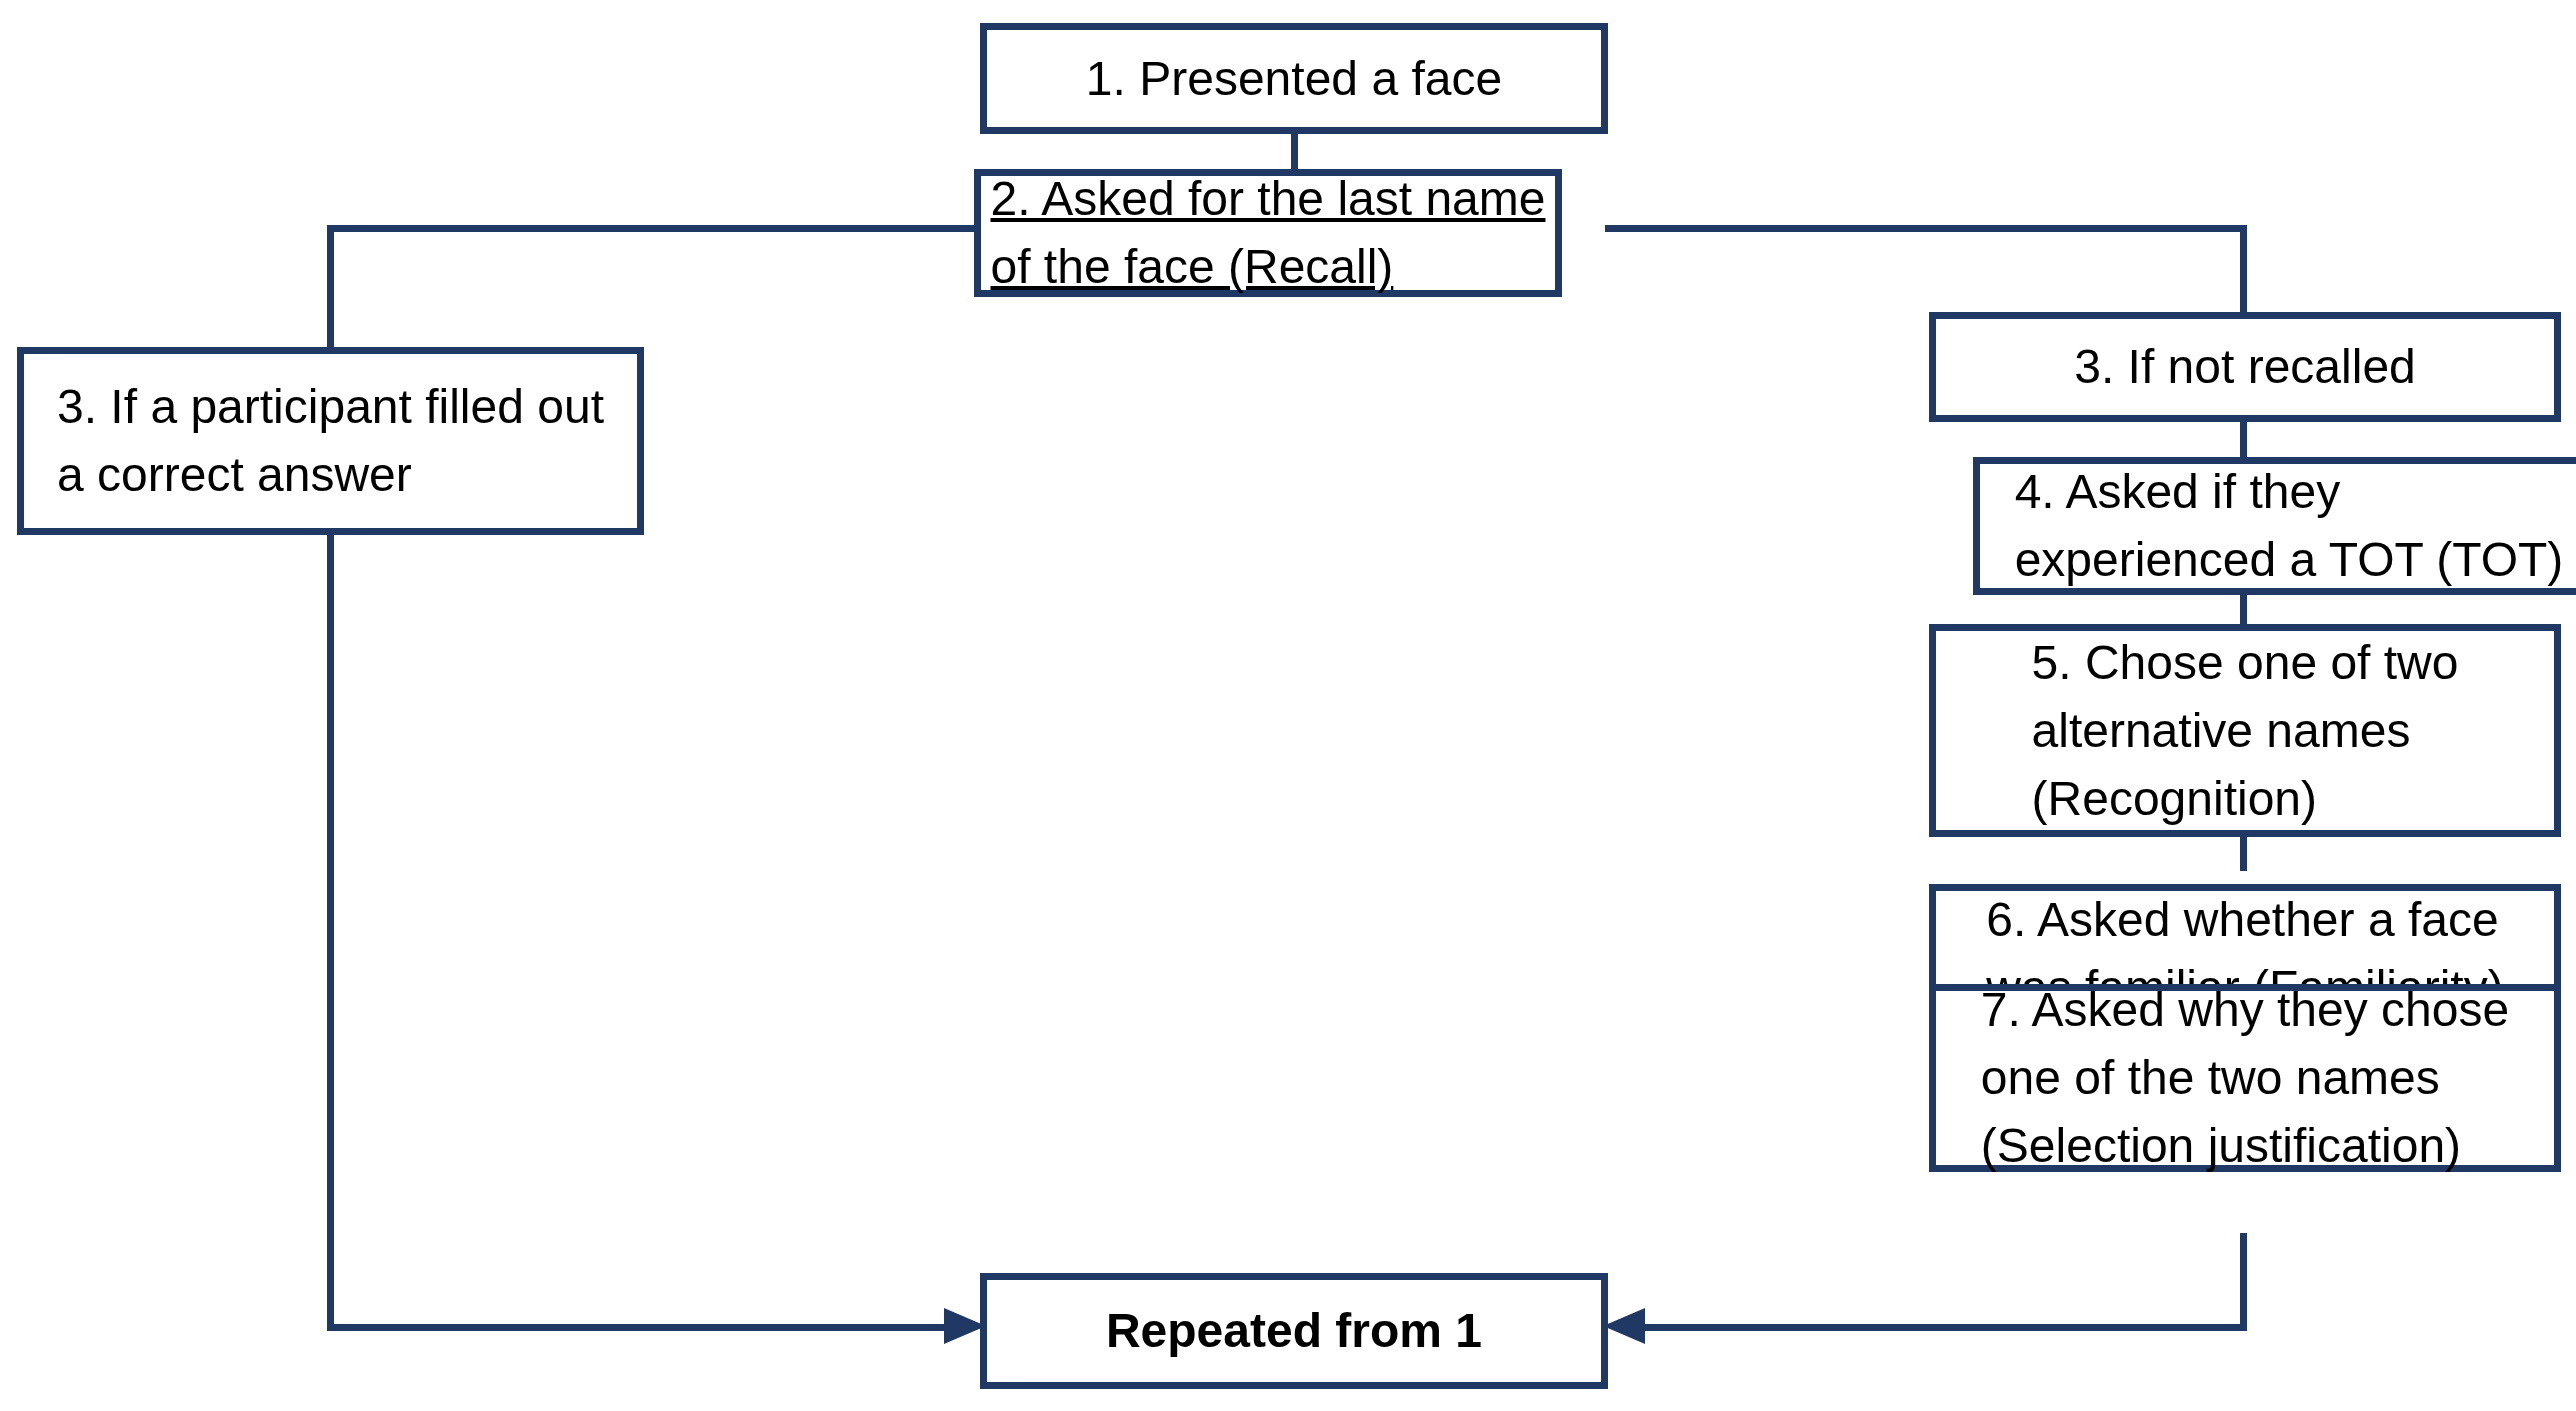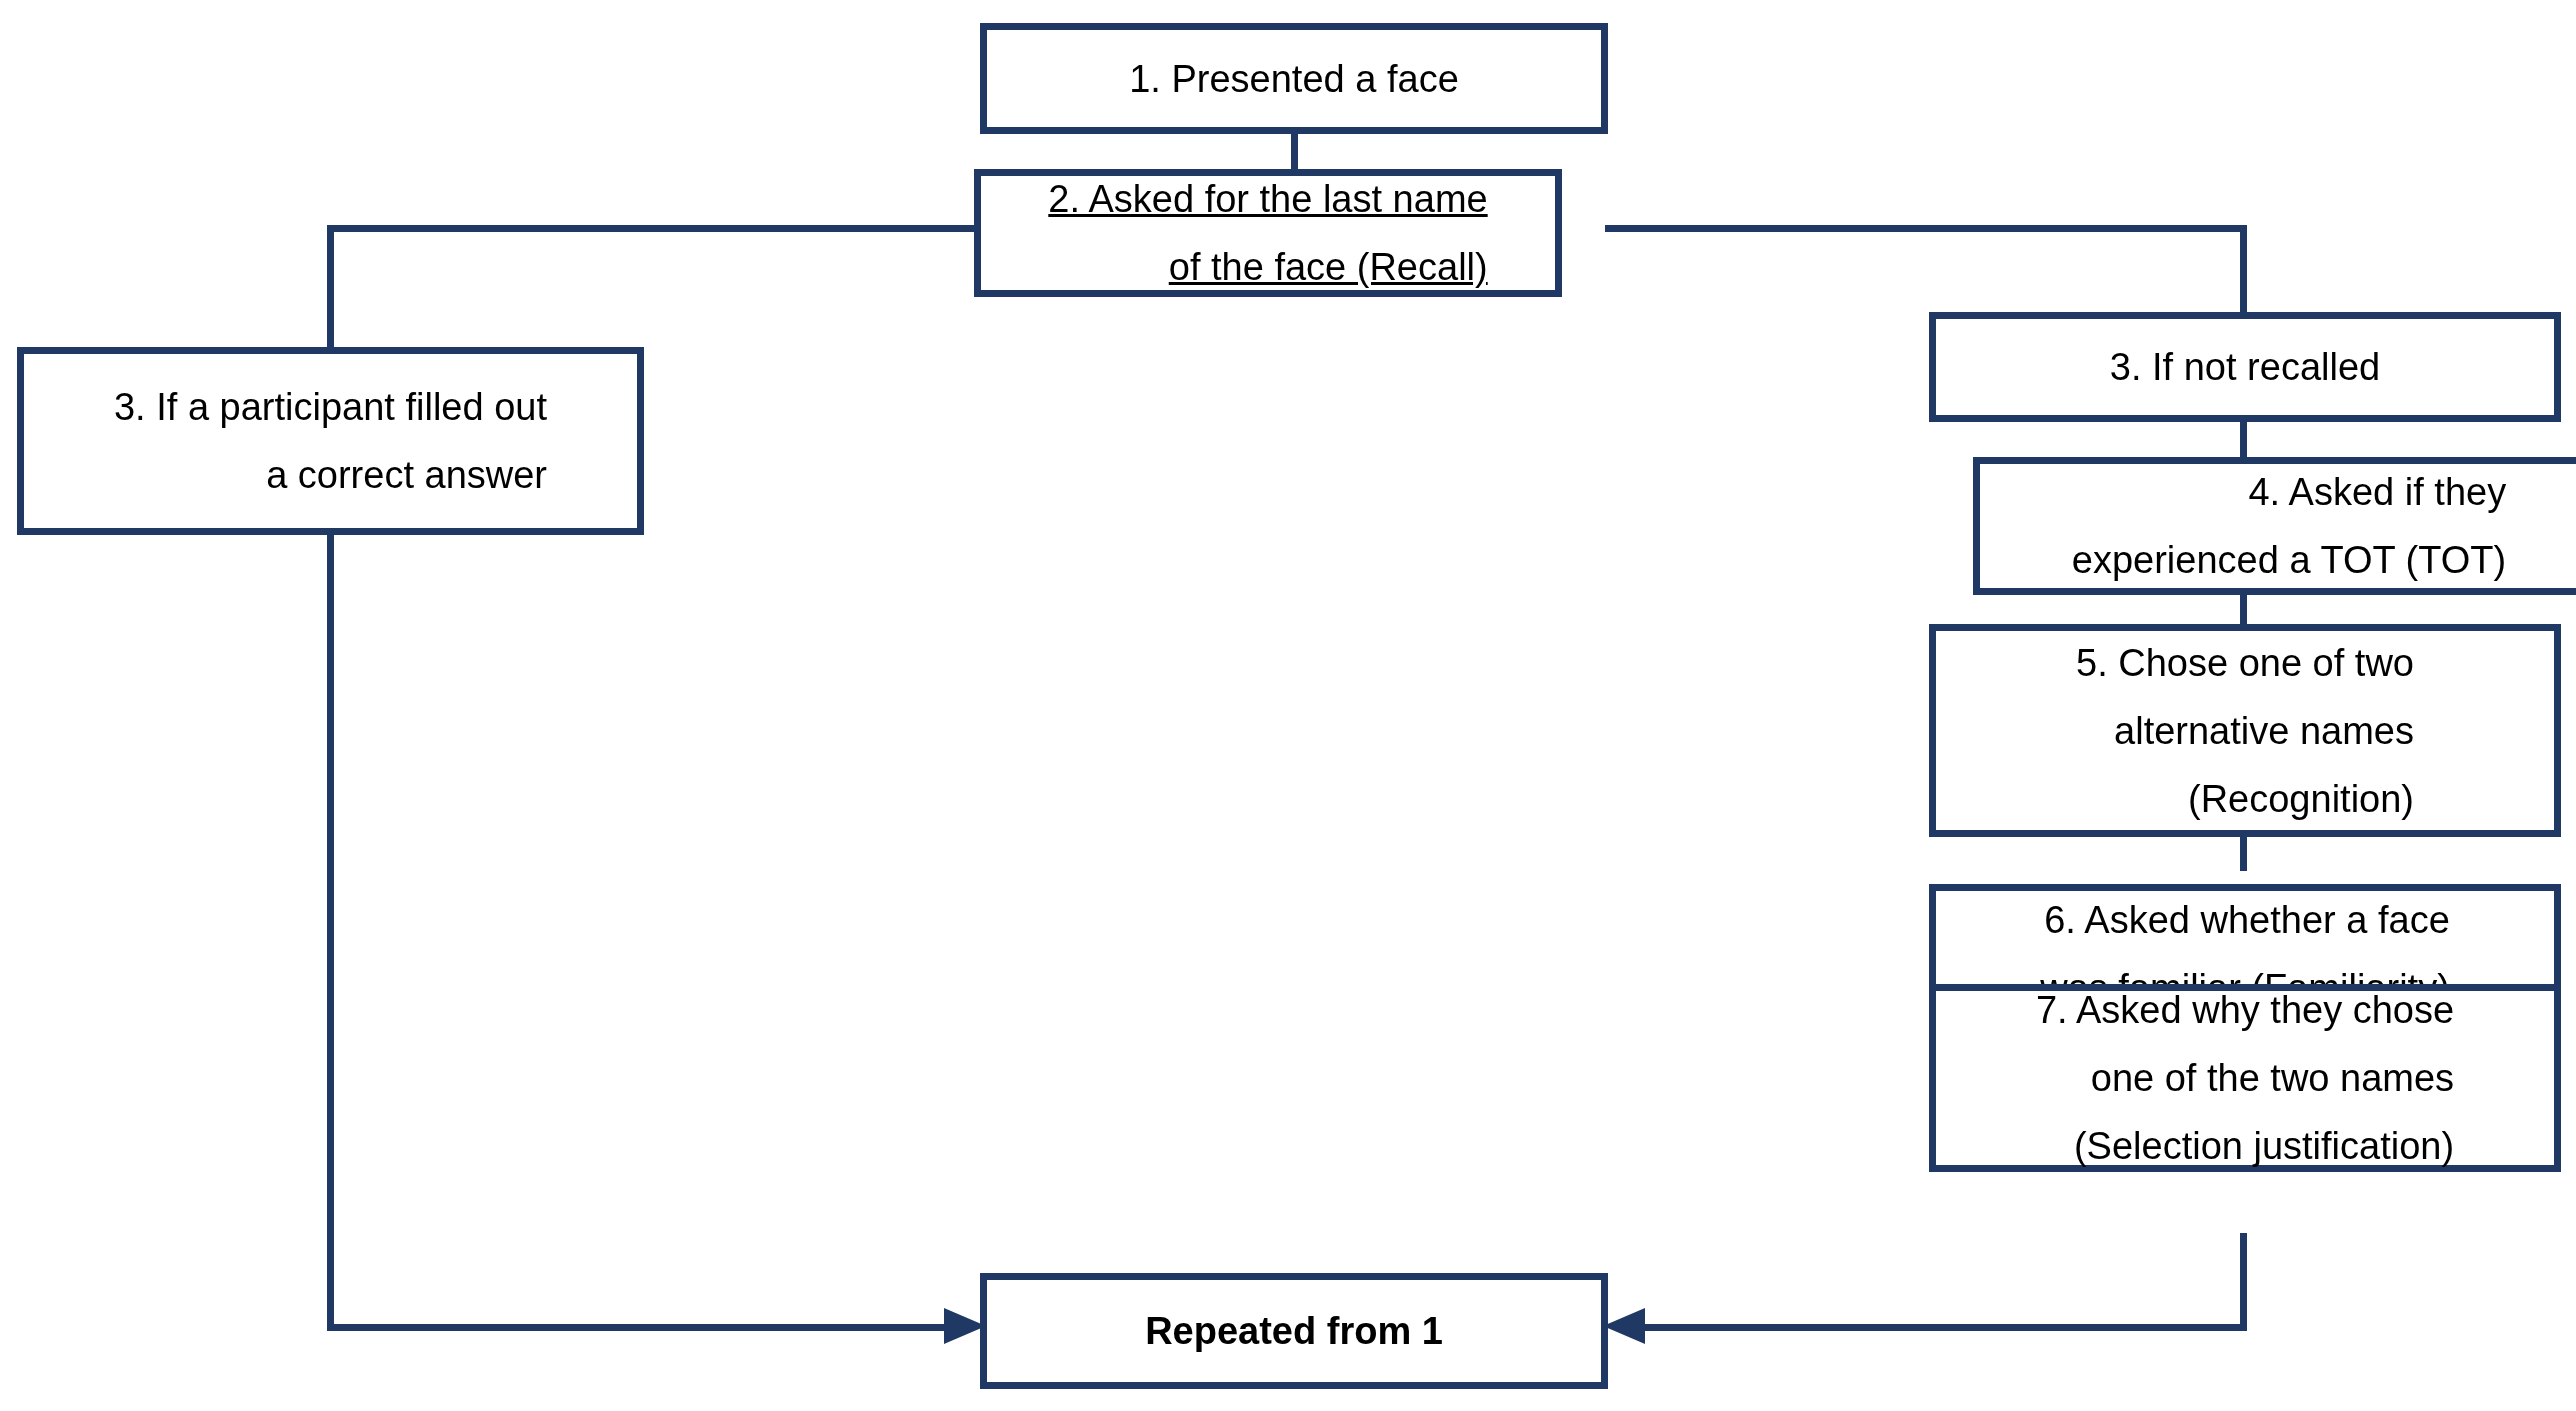--- a/index.html
+++ b/index.html
@@ -18,22 +18,22 @@
   
   .node {
     position: absolute;
     box-sizing: border-box;
     background: #ffffff;
     border: 7.7px solid #1f3864;
     color: #000000;
     display: flex;
     align-items: center;
     justify-content: center;
-    text-align: right;
-    font-size: 38px;
+    text-align: left;
+    font-size: 48px;
     line-height: 68px;
     white-space: pre-line;
     z-index: 2;
     padding: 0 4.6px;
   }
   
   .seg {
     position: absolute;
     background: #1f3864;
     z-index: 1;

